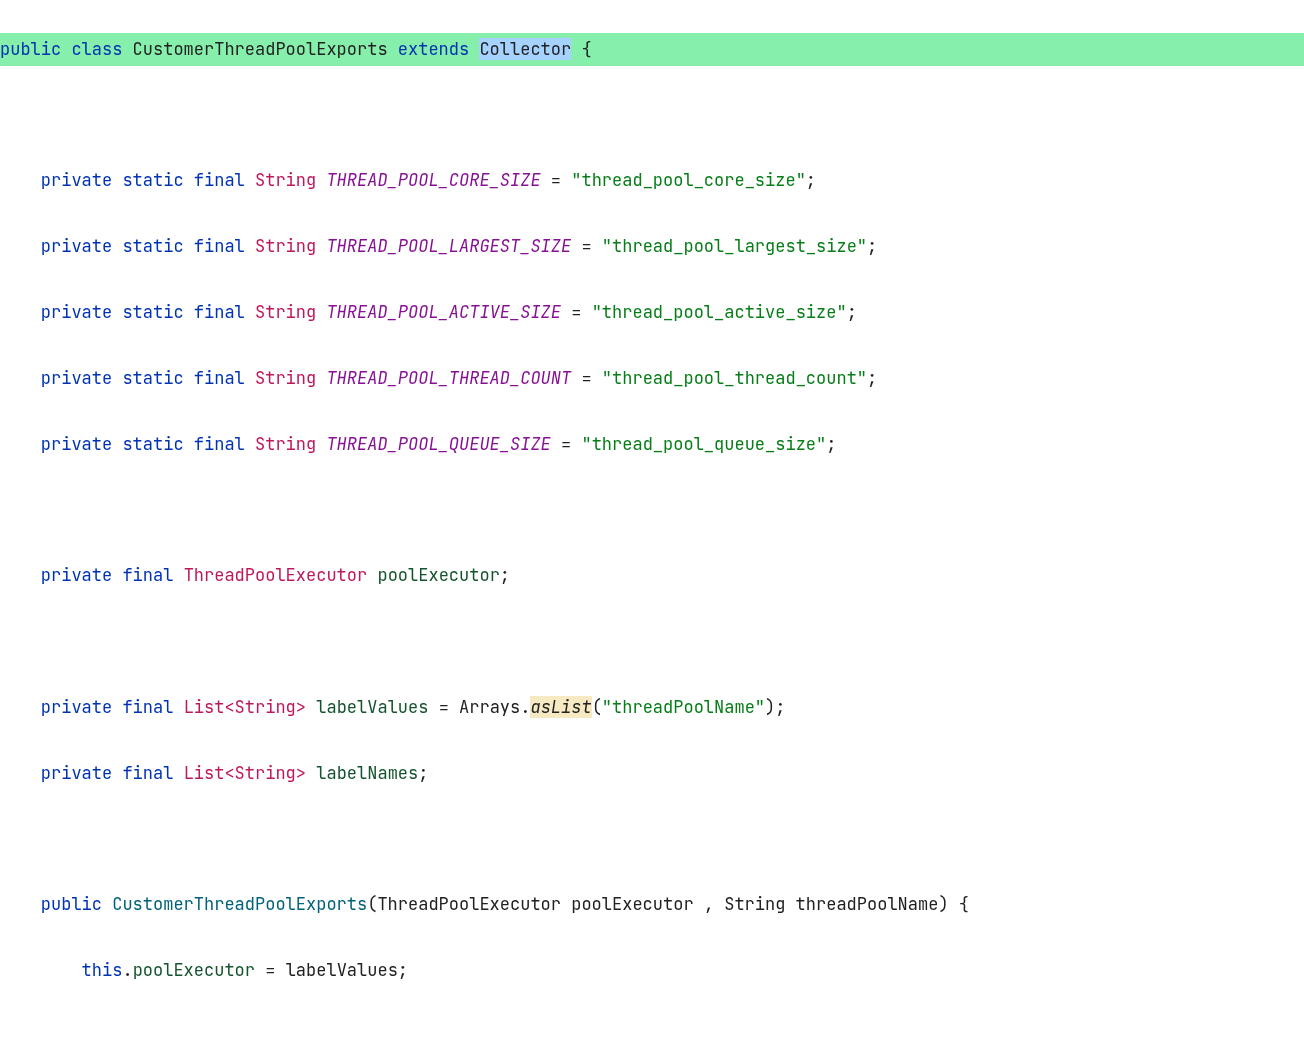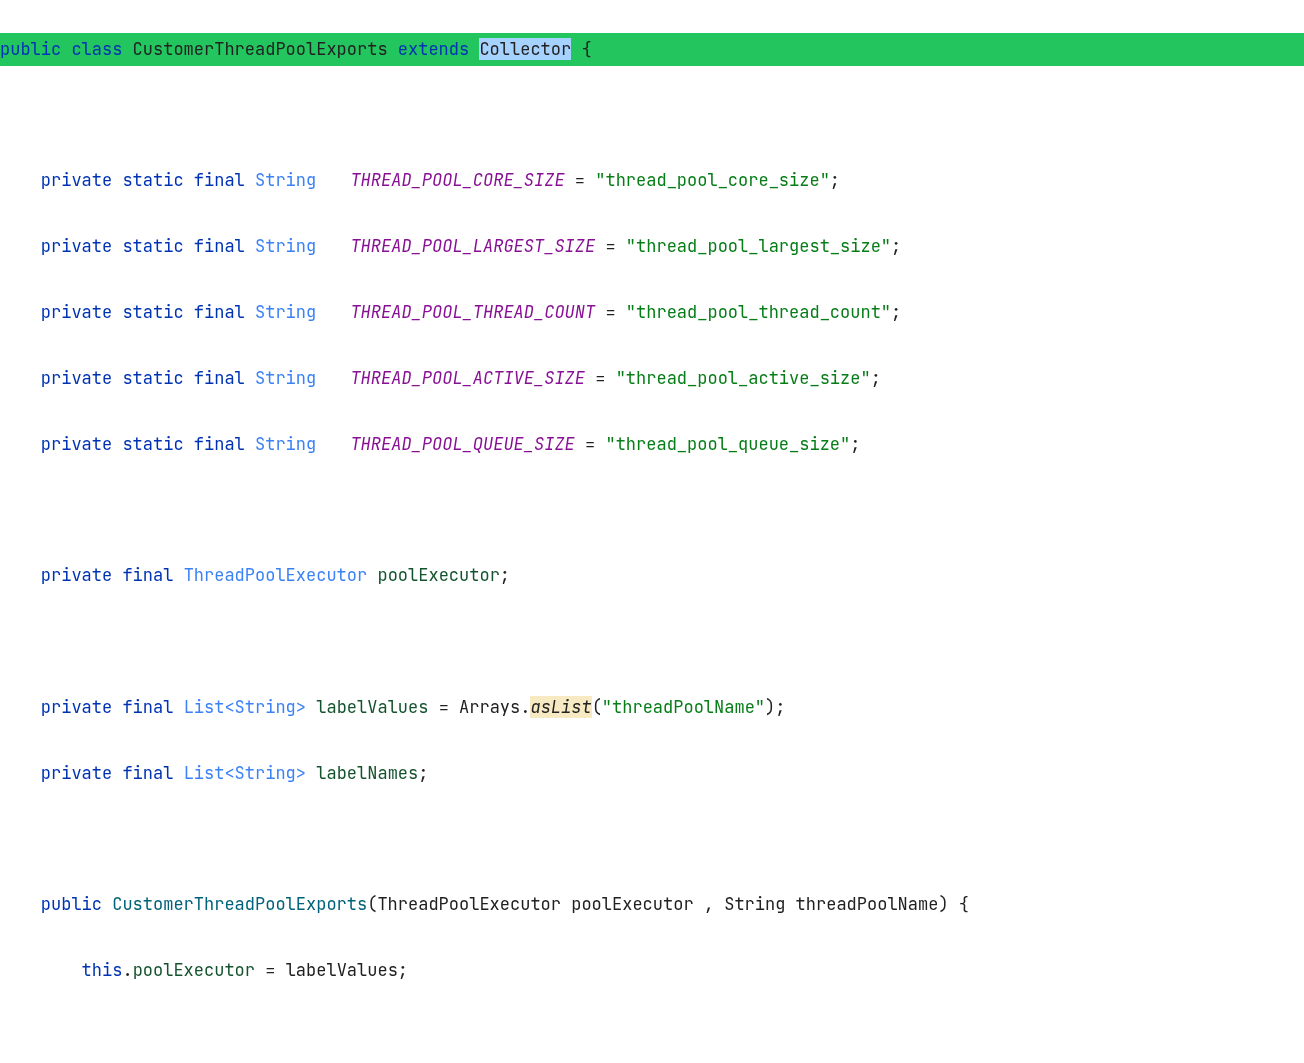--- a/index.html
+++ b/index.html
@@ -18,43 +18,43 @@
     }
     .code-container {
       padding: 0;
       white-space: pre;
     }
     .line {
       white-space: pre;
       min-height: 33px;
     }
     .highlight-line {
-      background: #22c55e;
+      background: #86efac;
     }
     .keyword { color: #0033b3; }
     .class-name { color: #212121; }
-    .constant { color: #871094; font-style: italic; margin-left: 24px; }
+    .constant { color: #871094; font-style: italic; }
     .string { color: #067d17; }
     .field { color: #14532d; }
-    .type { color: #3b82f6; }
+    .type { color: #be185d; }
     .method-decl { color: #00627a; }
     .brace { color: #212121; }
     .selection { background: #a6d2ff; }
     .hint-highlight { background: #f7e9c2; font-style: italic; margin-top: 24px; }
   </style>
 </head>
 <body>
 
 <div class="code-container">
 <div class="line highlight-line"><span class="keyword">public</span> <span class="keyword">class</span> <span class="class-name">CustomerThreadPoolExports</span> <span class="keyword">extends</span> <span class="selection class-name">Collector</span><span class="brace"> {</span></div>
 <div class="line"> </div>
 <div class="line">    <span class="keyword">private static final</span> <span class="type">String</span> <span class="constant">THREAD_POOL_CORE_SIZE</span> = <span class="string">"thread_pool_core_size"</span>;</div>
 <div class="line">    <span class="keyword">private static final</span> <span class="type">String</span> <span class="constant">THREAD_POOL_LARGEST_SIZE</span> = <span class="string">"thread_pool_largest_size"</span>;</div>
+<div class="line">    <span class="keyword">private static final</span> <span class="type">String</span> <span class="constant">THREAD_POOL_ACTIVE_SIZE</span> = <span class="string">"thread_pool_active_size"</span>;</div>
 <div class="line">    <span class="keyword">private static final</span> <span class="type">String</span> <span class="constant">THREAD_POOL_THREAD_COUNT</span> = <span class="string">"thread_pool_thread_count"</span>;</div>
-<div class="line">    <span class="keyword">private static final</span> <span class="type">String</span> <span class="constant">THREAD_POOL_ACTIVE_SIZE</span> = <span class="string">"thread_pool_active_size"</span>;</div>
 <div class="line">    <span class="keyword">private static final</span> <span class="type">String</span> <span class="constant">THREAD_POOL_QUEUE_SIZE</span> = <span class="string">"thread_pool_queue_size"</span>;</div>
 <div class="line"> </div>
 <div class="line">    <span class="keyword">private final</span> <span class="type">ThreadPoolExecutor</span> <span class="field">poolExecutor</span>;</div>
 <div class="line"> </div>
 <div class="line">    <span class="keyword">private final</span> <span class="type">List&lt;String&gt;</span> <span class="field">labelValues</span><span> = </span><span>Arrays.</span><span class="hint-highlight">asList</span><span>(</span><span class="string">"threadPoolName"</span><span>);</span></div>
 <div class="line">    <span class="keyword">private final</span> <span class="type">List&lt;String&gt;</span> <span class="field">labelNames</span>;</div>
 <div class="line"> </div>
 <div class="line">    <span class="keyword">public</span> <span class="method-decl">CustomerThreadPoolExports</span><span>(ThreadPoolExecutor poolExecutor , String threadPoolName) {</span></div>
 <div class="line">        <span class="keyword">this</span><span>.</span><span class="field">poolExecutor</span><span> = labelValues;</span></div>
 

